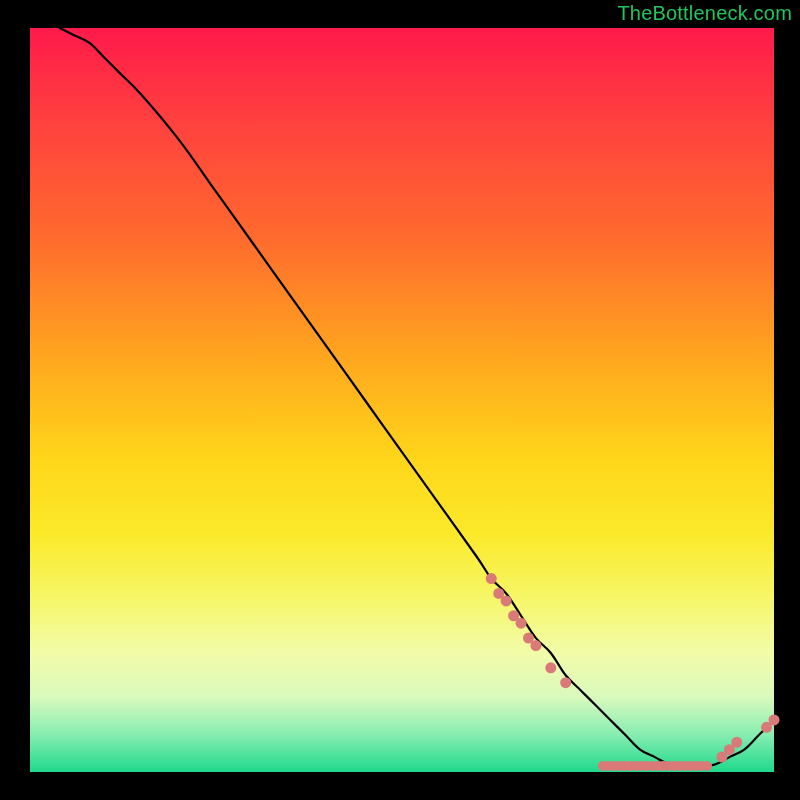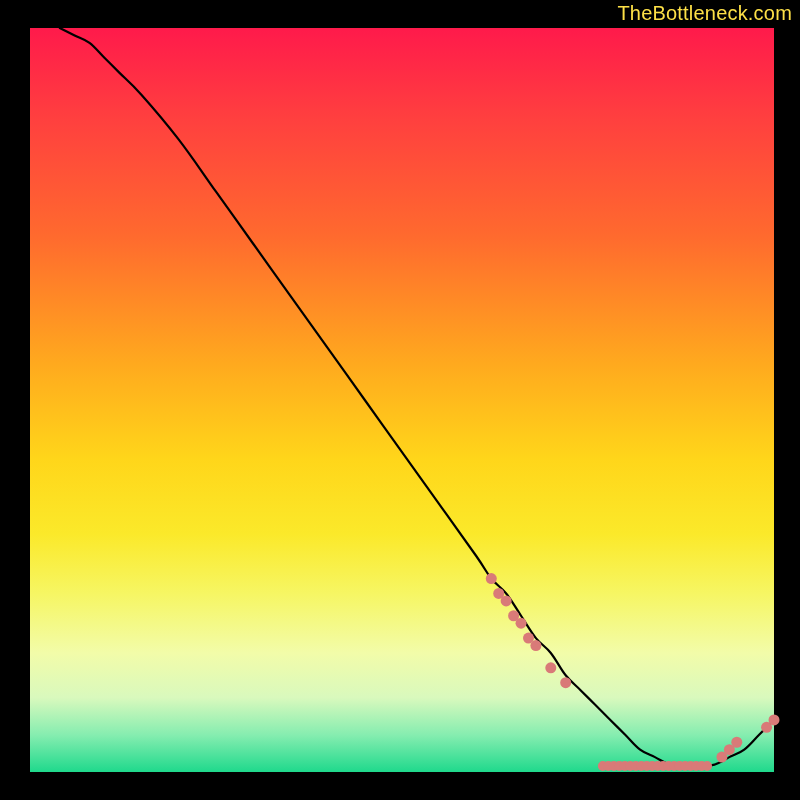--- a/index.html
+++ b/index.html
@@ -14,21 +14,21 @@
   .frame {
     position: relative;
     width: 800px;
     height: 800px;
     background: #000;
   }
   .watermark {
     position: absolute;
     top: 2px;
     right: 8px;
-    color: #fde047;
+    color: #22c55e;
     font-size: 20px;
     font-weight: 400;
     letter-spacing: 0.2px;
     z-index: 10;
   }
   .plot-area {
     position: absolute;
     left: 30px;
     top: 28px;
     width: 744px;

